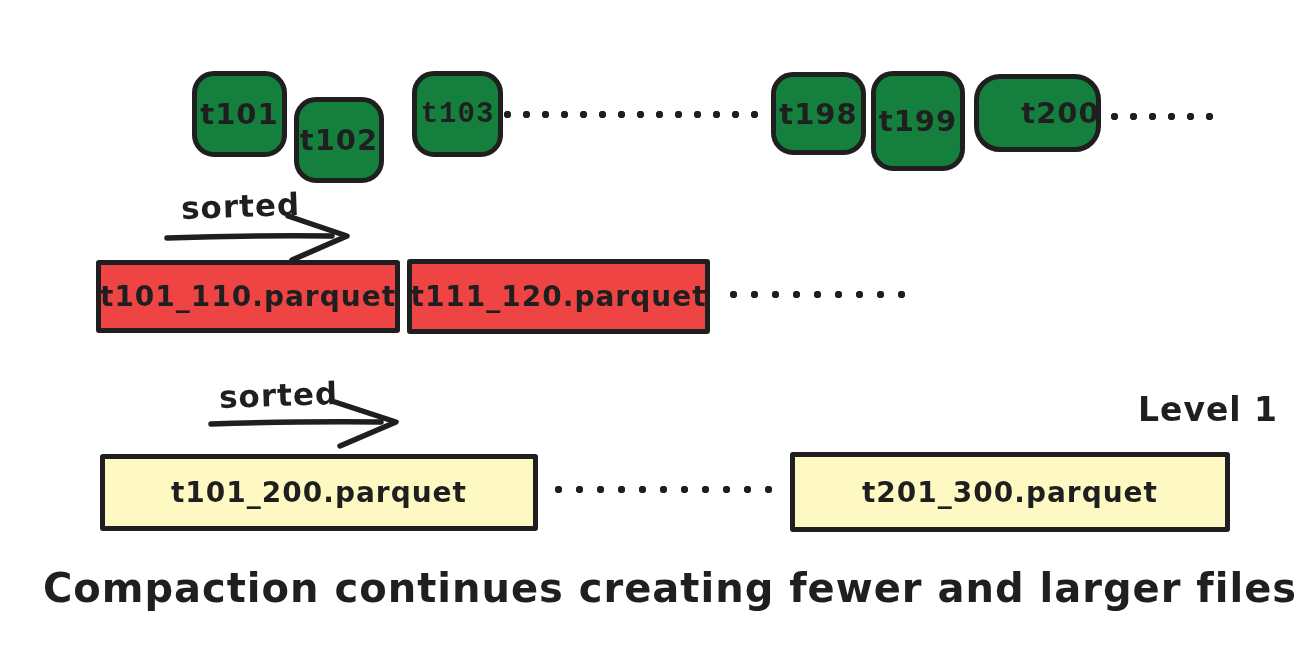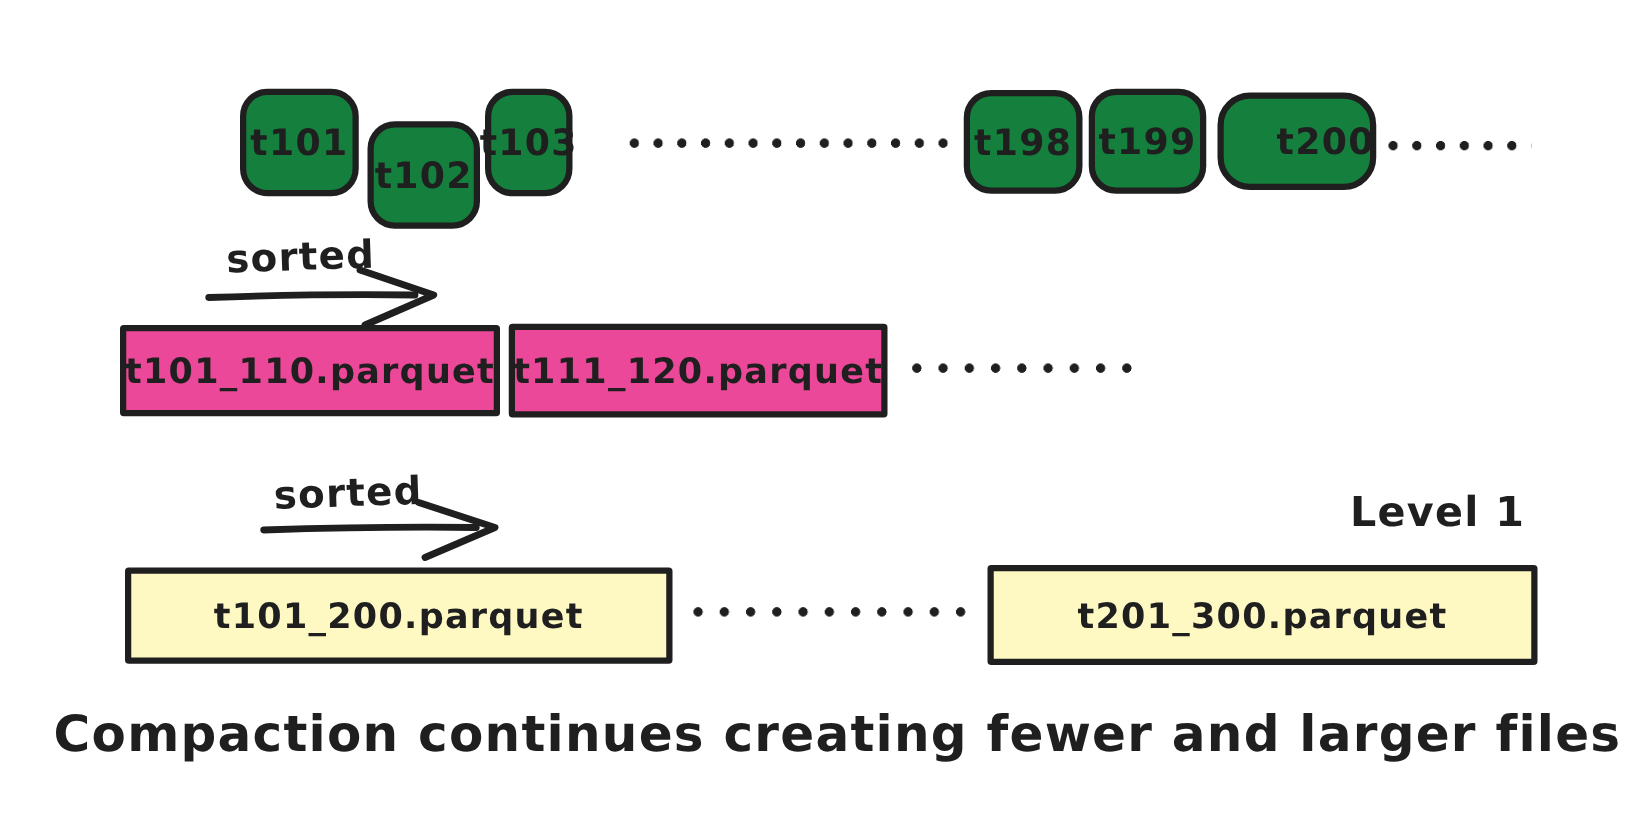--- a/index.html
+++ b/index.html
@@ -21,23 +21,23 @@
     background: #15803d;
     display: flex;
     align-items: center;
     justify-content: center;
     font-size: 29px;
     font-weight: bold;
     letter-spacing: 1px;
   }
   #t101 { left: 192px; top: 71px; width: 95px; height: 86px; }
   #t102 { left: 294px; top: 71px; width: 90px; height: 86px; margin-top: 26px; }
-  #t103 { left: 388px; top: 71px; width: 70px; height: 86px; }
+  #t103 { left: 412px; top: 71px; width: 91px; height: 86px; font-family: Liberation Mono, monospace; }
   #t198 { left: 771px; top: 72px; width: 95px; height: 83px; }
-  #t199 { left: 871px; top: 71px; width: 94px; height: 84px; }
+  #t199 { left: 871px; top: 71px; width: 94px; height: 100px; }
   #t200 { left: 974px; top: 74px; width: 127px; height: 78px; border-radius: 26px; padding-left: 46px; }
 
   
   .dots {
     position: absolute;
     height: 9px;
     background-image: radial-gradient(circle at 4.5px 4.5px, #1f1f1f 3.5px, transparent 3.9px);
     background-size: 19px 9px;
     background-repeat: repeat-x;
   }
@@ -51,21 +51,21 @@
     position: absolute;
     border: 5px solid #1f1f1f;
     border-radius: 3px;
     display: flex;
     align-items: center;
     justify-content: center;
     font-size: 28px;
     font-weight: bold;
     letter-spacing: 1px;
   }
-  .pbox.orange { background: #ec4899; }
+  .pbox.orange { background: #ef4444; }
   .pbox.blue   { background: #fef9c3; }
   #l0b1 { left: 96px;  top: 260px; width: 304px; height: 73px; }
   #l0b2 { left: 407px; top: 259px; width: 303px; height: 75px; }
   #l0b3 { left: 925px; top: 257px; width: 303px; height: 77px; }
   #l1b1 { left: 100px; top: 454px; width: 438px; height: 77px; }
   #l1b2 { left: 790px; top: 452px; width: 440px; height: 80px; }
 
   
   .sorted-label {
     position: absolute;
@@ -80,21 +80,21 @@
   #arrow1 { left: 160px; top: 211px; width: 195px; height: 52px; }
   #arrow2 { left: 204px; top: 396px; width: 200px; height: 54px; }
 
   .level-label {
     position: absolute;
     font-size: 33px;
     font-weight: bold;
     letter-spacing: 1px;
   }
   #level0 { left: 1063px; top: 197px; }
-  #level1 { left: 1080px; top: 390px; }
+  #level1 { left: 1138px; top: 390px; }
 
   .caption {
     position: absolute;
     left: 32px;
     right: 0;
     top: 565px;
     text-align: center;
     font-size: 40px;
     font-weight: bold;
     letter-spacing: 1px;

